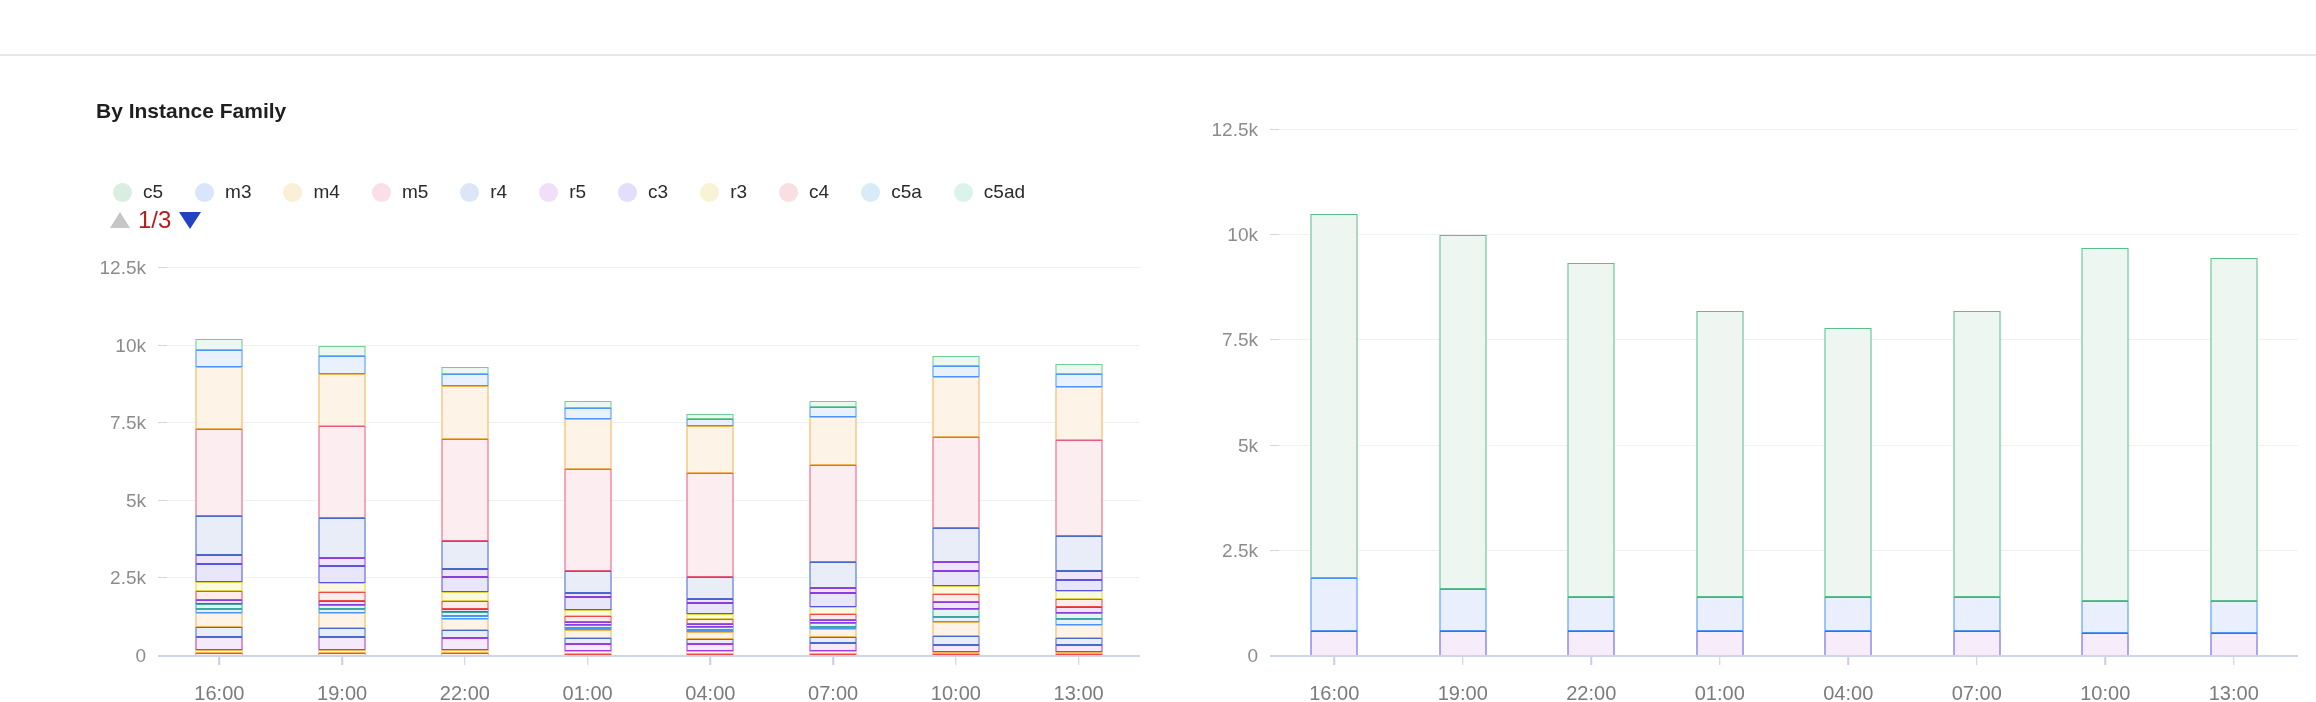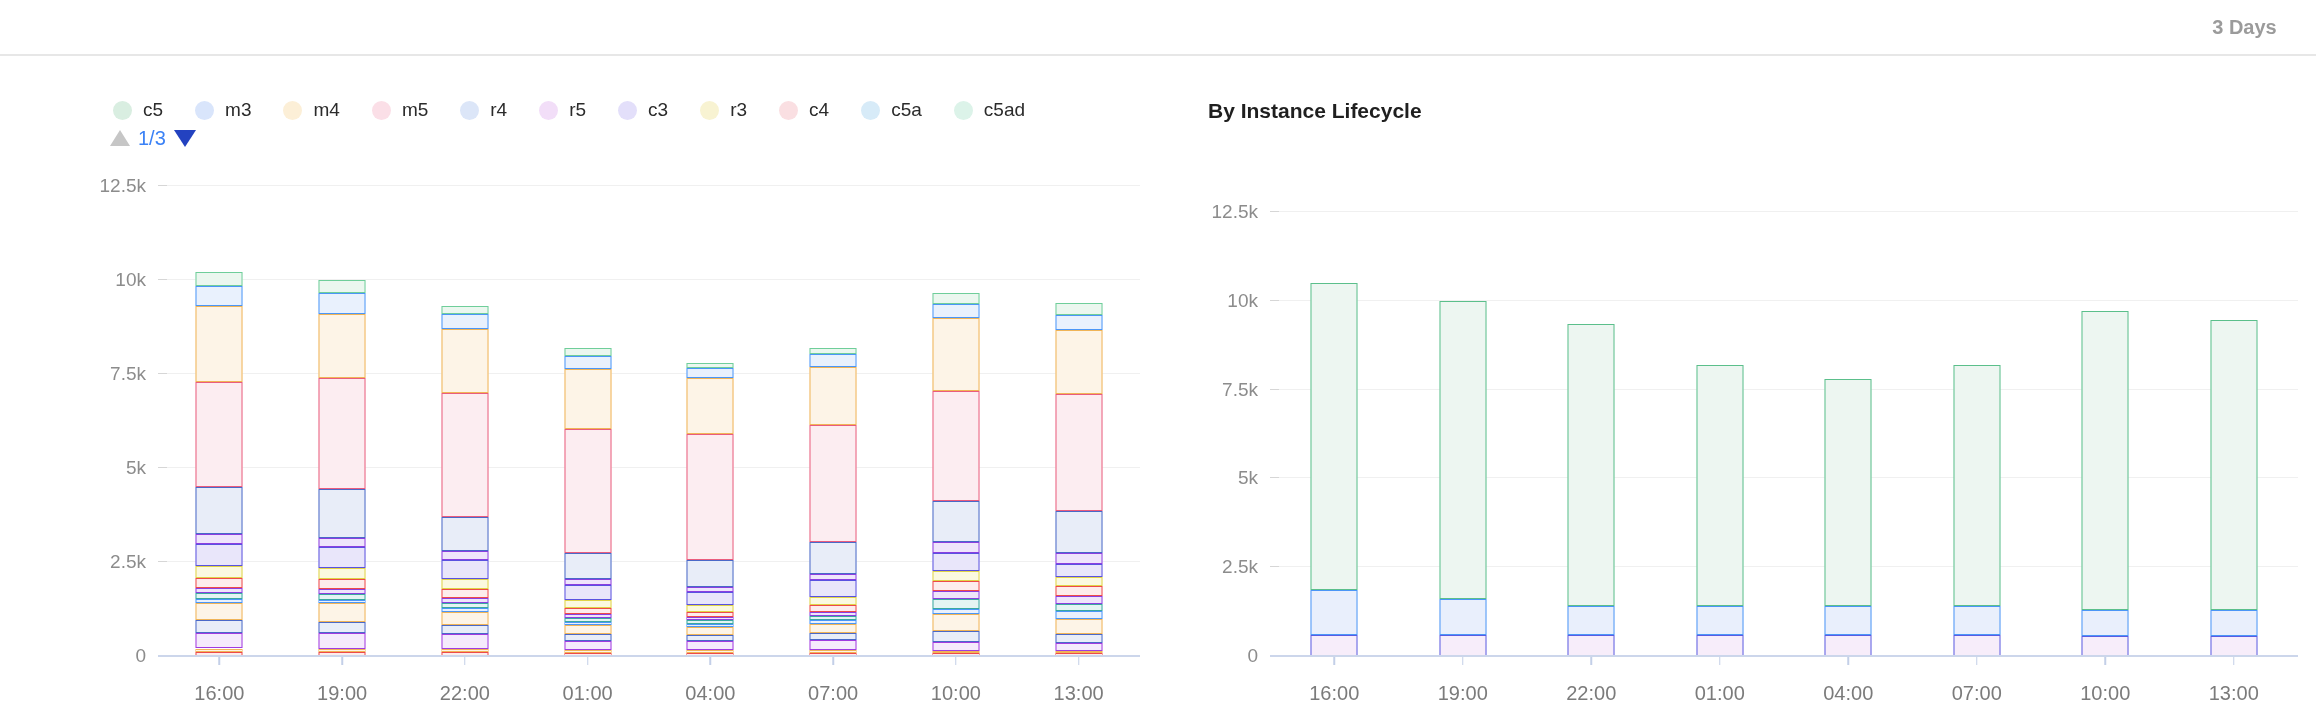--- a/index.html
+++ b/index.html
@@ -21,21 +21,21 @@
   .chart.right { padding-left:50px; }
   .chart-title { font-size:21px; font-weight:700; color:#1f1f1f; line-height:30px; margin-bottom:52px; }
   .legend { display:flex; align-items:center; gap:32px; height:28px; margin-left:17px; }
   .chart.right .legend { gap:42px; }
   .legend-item { display:flex; align-items:center; gap:11px; cursor:pointer; }
   .legend-dot { width:19px; height:19px; border-radius:50%; flex:0 0 auto; }
   .legend-label { font-size:19px; color:#2b2b2b; }
   .pager { display:flex; align-items:center; gap:8px; height:28px; margin-left:14px; }
   .tri-up { width:0; height:0; border-left:10px solid transparent; border-right:10px solid transparent; border-bottom:16px solid #c6c6c6; cursor:pointer; }
   .tri-down { width:0; height:0; border-left:11px solid transparent; border-right:11px solid transparent; border-top:17px solid #2342c0; cursor:pointer; }
-  .pager-text { font-size:20px; color:#3b82f6; }
+  .pager-text { font-size:24px; color:#b91c1c; }
 
   
   .plot-wrap { flex:1; display:flex; margin-top:34px; }
   .ylabels { position:relative; width:62px; flex:0 0 auto; }
   .ytick { position:absolute; right:12px; transform:translateY(50%); font-size:19px; color:#8c8c8c; white-space:nowrap; }
   .plot { position:relative; flex:1; }
   .gridline { position:absolute; left:0; right:0; height:1px; background:#f0f0f0; }
   .axisline { position:absolute; left:0; right:0; height:2px; background:#ccd6eb; z-index:3; }
   .ystub { position:absolute; left:0; width:9px; height:1px; background:#d6d6d6; z-index:1; }
   .bar { position:absolute; bottom:0; top:0; width:47px; transform:translateX(-50%); z-index:2; }
@@ -44,27 +44,27 @@
   .xtick { position:absolute; top:0; width:1.5px; height:9px; background:#c3cfe8; transform:translateX(-50%); }
   .xlabel { position:absolute; top:14px; transform:translateX(-50%); font-size:20px; color:#7b7b7b; white-space:nowrap;margin-top:12px; }
 </style>
 </head>
 <body>
 
 <div class="page">
 
   <div class="header">
     <div class="tabs">
-      <div class="tab">3 Days</div>
     </div>
   </div>
 
   <div class="charts">
 
     <section class="chart left">
+      <h2 class="chart-title">By Instance Family</h2>
       <div class="legend">
           <div class="legend-item">
             <span class="legend-dot" style="background: rgb(217, 238, 225);"></span>
             <span class="legend-label">c5</span>
           </div>
           <div class="legend-item">
             <span class="legend-dot" style="background: rgb(217, 229, 251);"></span>
             <span class="legend-label">m3</span>
           </div>
           <div class="legend-item">
@@ -299,21 +299,20 @@
           <div class="xtick" style="left: 68.75%;"></div>
           <div class="xlabel" style="left: 68.75%;">07:00</div>
           <div class="xtick" style="left: 81.25%;"></div>
           <div class="xlabel" style="left: 81.25%;">10:00</div>
           <div class="xtick" style="left: 93.75%;"></div>
           <div class="xlabel" style="left: 93.75%;">13:00</div>
         </div>
     </section>
 
     <section class="chart right">
-      <h2 class="chart-title">By Instance Lifecycle</h2>
       <div class="plot-wrap">
         <div class="ylabels">
             <div class="ytick" style="bottom: 0%;">0</div>
             <div class="ytick" style="bottom: 20%;">2.5k</div>
             <div class="ytick" style="bottom: 40%;">5k</div>
             <div class="ytick" style="bottom: 60%;">7.5k</div>
             <div class="ytick" style="bottom: 80%;">10k</div>
             <div class="ytick" style="bottom: 100%;">12.5k</div>
           </div>
         <div class="plot">

